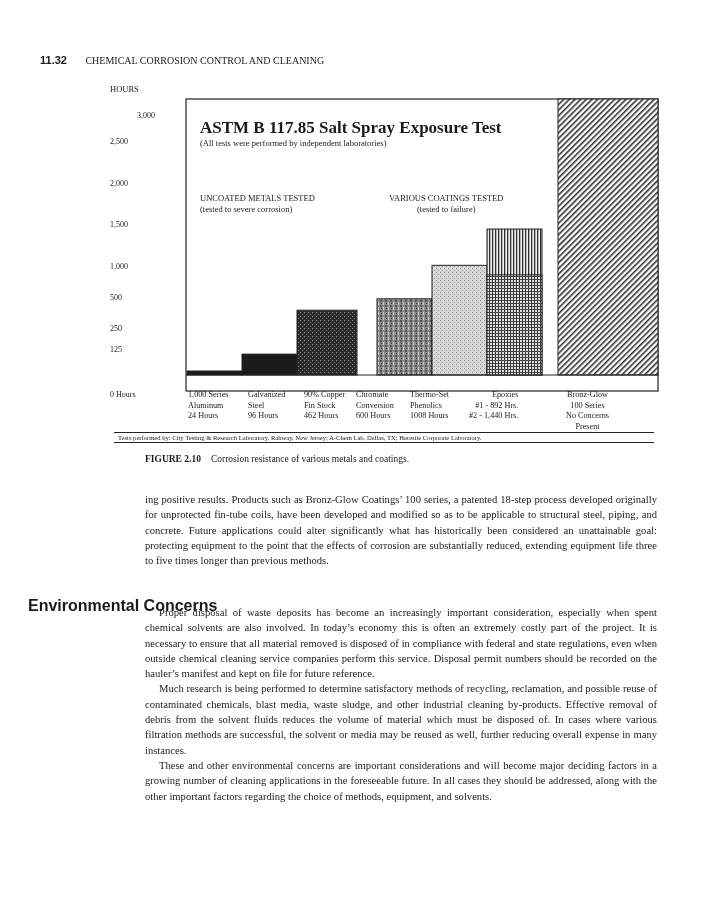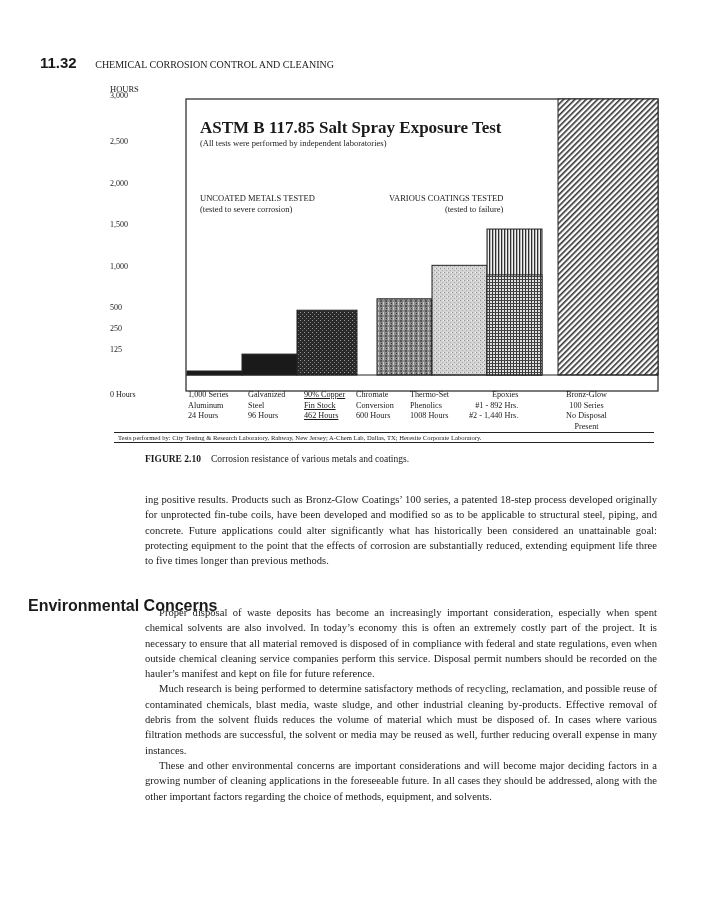--- a/index.html
+++ b/index.html
@@ -1,19 +1,19 @@
 <!DOCTYPE html>
 <html><head>
 <meta charset="utf-8">
 <style>
   html, body { margin:0; padding:0; background:#ffffff; }
   body { width:718px; height:900px; position:relative; overflow:hidden; font-family:"Liberation Serif", serif; color:#1a1a1a; }
   .abs { position:absolute; }
   .runhead { left:40px; top:54px; font-size:10px; white-space:nowrap; }
-  .runhead .pg { font-family:"Liberation Sans", sans-serif; font-weight:bold; font-size:15px; margin-right:16px;margin-top:25px; }
+  .runhead .pg { font-family:"Liberation Sans", sans-serif; font-weight:bold; font-size:11px; margin-right:16px;margin-top:25px; }
   .ylab { font-size:8.5px; position:absolute; left:110px; }
   .tick { position:absolute; left:110px; font-size:8px; }
   #chart-svg { position:absolute; left:0; top:0; }
   .ctitle { left:200px; top:118px; font-size:17px; font-weight:bold; white-space:nowrap; }
   .csub { left:200px; top:138px; font-size:8.5px; white-space:nowrap; }
   .grp { font-size:8.5px; line-height:11px; white-space:nowrap; }
   .cat { position:absolute; top:390px; font-size:8.2px; line-height:10.5px; white-space:nowrap; }
   .credit { left:114px; top:432px; width:540px; border-top:1.2px solid #222; border-bottom:1.2px solid #222; font-size:6.6px; padding:1px 4px; white-space:nowrap; box-sizing:border-box; }
   .caption { left:145px; top:454px; font-size:9.5px; white-space:nowrap; }
   .caption b { margin-right:10px; }
@@ -74,55 +74,55 @@
         <rect x="432" y="265.328" width="55" height="109.67200000000003" fill="url(#pat-light)" stroke="#222" stroke-width="1"></rect>
         <rect x="487" y="229.04" width="55" height="145.96" fill="url(#pat-vert)" stroke="#222" stroke-width="1"></rect>
         <rect x="487" y="274.856" width="55" height="100.144" fill="url(#pat-grid)" stroke="#222" stroke-width="1"></rect>
         <rect x="558" y="99" width="100" height="276" fill="url(#pat-diag)" stroke="#222" stroke-width="1"></rect>
         <line x1="186" x2="658" y1="375" y2="375" stroke="#222" stroke-width="1.2"></line>
       </g>
   </svg>
 
   <div class="ylab" style="top:84px;">HOURS</div>
   <div id="ticks">
-      <div class="tick" style="top: 91px;">3,000</div>
+      <div class="tick" style="top: 111px; margin-left: 27px;">3,000</div>
       <div class="tick" style="top: 137px;">2,500</div>
       <div class="tick" style="top: 179px; text-align: center;">2,000</div>
       <div class="tick" style="top: 220px;">1,500</div>
       <div class="tick" style="top: 262px;">1,000</div>
-      <div class="tick" style="top: 303px;">500</div>
+      <div class="tick" style="top: 293px;">500</div>
       <div class="tick" style="top: 324px;">250</div>
       <div class="tick" style="top: 345px;">125</div>
       <div class="tick" style="top: 367px; margin-top: 23px;">0 Hours</div>
     </div>
 
   <div class="abs ctitle">ASTM B 117.85 Salt Spray Exposure Test</div>
   <div class="abs csub">(All tests were performed by independent laboratories)</div>
 
   <div class="abs grp" style="left:200px; top:193px;">
     <div>UNCOATED METALS TESTED</div>
     <div>(tested to severe corrosion)</div>
   </div>
-  <div class="abs grp" style="left:389px; top:193px; text-align:right;">
+  <div class="abs grp" style="left:389px; top:193px; text-align:center;">
     <div>VARIOUS COATINGS TESTED</div>
     <div>(tested to failure)</div>
   </div>
 
   <div id="cats">
       <div class="cat" style="left: 188px;">
         <div>1,000 Series</div>
         <div>Aluminum</div>
         <div>24 Hours</div>
       </div>
       <div class="cat" style="left: 248px;">
         <div>Galvanized</div>
         <div>Steel</div>
         <div>96 Hours</div>
       </div>
-      <div class="cat" style="left: 304px; text-decoration: underline;">
+      <div class="cat" style="left: 304px;">
         <div>90% Copper</div>
         <div>Fin Stock</div>
         <div>462 Hours</div>
       </div>
       <div class="cat" style="left: 356px;">
         <div>Chromate</div>
         <div>Conversion</div>
         <div>600 Hours</div>
       </div>
       <div class="cat" style="left: 410px;">
@@ -131,21 +131,21 @@
         <div>1008 Hours</div>
       </div>
       <div class="cat" style="left: 469px; text-align: right;">
         <div>Epoxies</div>
         <div>#1 - 892 Hrs.</div>
         <div>#2 - 1,440 Hrs.</div>
       </div>
       <div class="cat" style="left: 566px; text-align: center;">
         <div>Bronz-Glow</div>
         <div>100 Series</div>
-        <div>No Disposal</div>
+        <div>No Concerns</div>
         <div>Present</div>
       </div>
     </div>
 
   <div class="abs credit">Tests performed by: City Testing &amp; Research Laboratory, Rahway, New Jersey; A-Chem Lab, Dallas, TX; Heresite Corporate Laboratory.</div>
   <div class="abs caption">
     <b>FIGURE 2.10</b><span>Corrosion resistance of various metals and coatings.</span>
   </div>
 </div>
 

